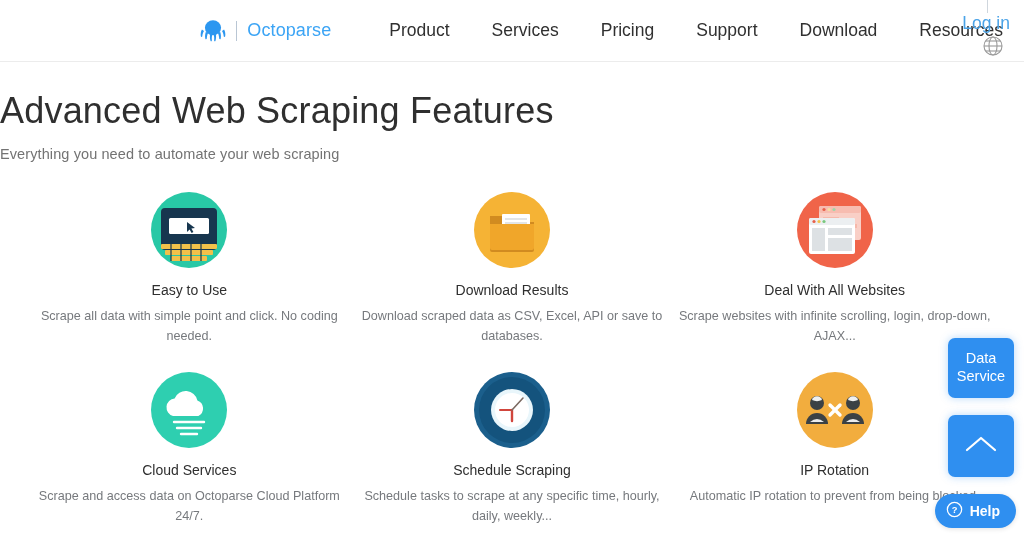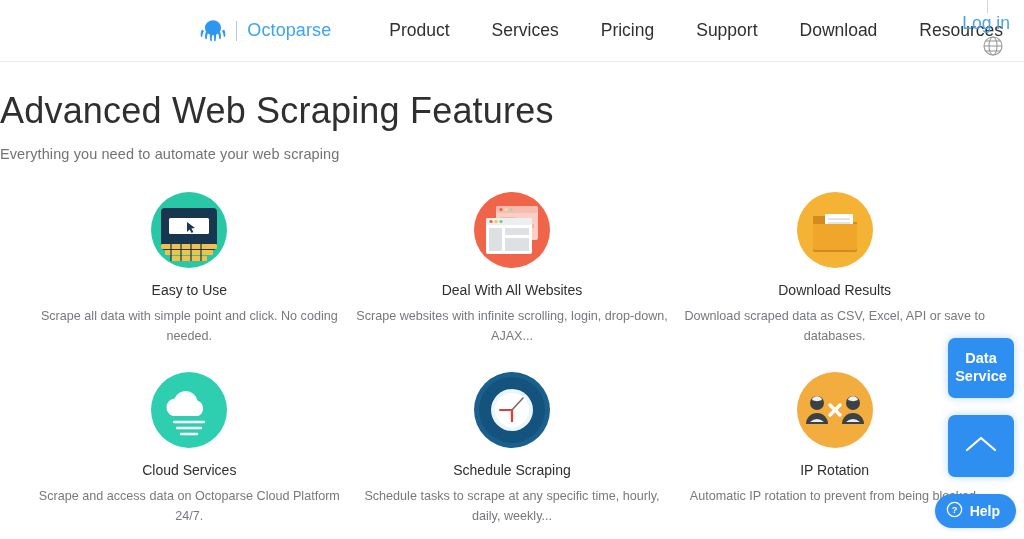--- a/index.html
+++ b/index.html
@@ -136,21 +136,20 @@
 
   
   .float-stack {
     position: absolute;
     right: 10px;
     top: 338px;
     width: 66px;
     display: flex;
     flex-direction: column;
     align-items: center;
-    font-weight: bold;
   }
   .data-service-btn {
     width: 66px; height: 60px;
     background: #2f8ff0;
     border-radius: 7px;
     color: #fff;
     font-size: 14.5px;
     line-height: 1.22;
     display: flex;
     align-items: center;
@@ -264,20 +263,38 @@
         </g>
       </svg>
     </div>
     <div class="feat-title">Easy to Use</div>
     <div class="feat-desc">Scrape all data with simple point and click. No coding needed.</div>
   </div>
 
   <div class="cell">
     <div class="icon-holder">
       <svg width="84" height="84" viewBox="0 0 84 84">
+        <circle cx="42" cy="42" r="38" fill="#f5b335"></circle>
+        <path d="M20 28 h16 l4 6 h24 v28 a2 2 0 0 1 -2 2 H22 a2 2 0 0 1 -2 -2 Z" fill="#d18b20"></path>
+        <g>
+          <rect x="32" y="26" width="28" height="18" rx="1" fill="#ffffff"></rect>
+          <rect x="35" y="30" width="22" height="2" fill="#e2e5e7"></rect>
+          <rect x="35" y="34" width="22" height="2" fill="#e2e5e7"></rect>
+          <rect x="35" y="38" width="16" height="2" fill="#e2e5e7"></rect>
+        </g>
+        <path d="M20 36 h44 v24 a2 2 0 0 1 -2 2 H22 a2 2 0 0 1 -2 -2 Z" fill="#f0a62a"></path>
+      </svg>
+    </div>
+    <div class="feat-title">Download Results</div>
+    <div class="feat-desc">Download scraped data as CSV, Excel, API or save to databases.</div>
+  </div>
+
+  <div class="cell">
+    <div class="icon-holder">
+      <svg width="84" height="84" viewBox="0 0 84 84">
         <circle cx="42" cy="42" r="38" fill="#f06449"></circle>
         <g>
           <rect x="26" y="18" width="42" height="34" rx="2" fill="#f9cfc6"></rect>
           <rect x="26" y="18" width="42" height="7" rx="2" fill="#f7bcb0"></rect>
           <circle cx="31" cy="21.5" r="1.6" fill="#e8604a"></circle>
           <circle cx="36" cy="21.5" r="1.6" fill="#f6dfa0"></circle>
           <circle cx="41" cy="21.5" r="1.6" fill="#9ed5a8"></circle>
           <rect x="30" y="29" width="16" height="4" fill="#f6b8aa"></rect>
           <rect x="30" y="36" width="34" height="4" fill="#f6b8aa"></rect>
         </g>
@@ -293,38 +310,20 @@
         </g>
       </svg>
     </div>
     <div class="feat-title">Deal With All Websites</div>
     <div class="feat-desc">Scrape websites with infinite scrolling, login, drop-down, AJAX...</div>
   </div>
 
   <div class="cell">
     <div class="icon-holder">
       <svg width="84" height="84" viewBox="0 0 84 84">
-        <circle cx="42" cy="42" r="38" fill="#f5b335"></circle>
-        <path d="M20 28 h16 l4 6 h24 v28 a2 2 0 0 1 -2 2 H22 a2 2 0 0 1 -2 -2 Z" fill="#d18b20"></path>
-        <g>
-          <rect x="32" y="26" width="28" height="18" rx="1" fill="#ffffff"></rect>
-          <rect x="35" y="30" width="22" height="2" fill="#e2e5e7"></rect>
-          <rect x="35" y="34" width="22" height="2" fill="#e2e5e7"></rect>
-          <rect x="35" y="38" width="16" height="2" fill="#e2e5e7"></rect>
-        </g>
-        <path d="M20 36 h44 v24 a2 2 0 0 1 -2 2 H22 a2 2 0 0 1 -2 -2 Z" fill="#f0a62a"></path>
-      </svg>
-    </div>
-    <div class="feat-title">Download Results</div>
-    <div class="feat-desc">Download scraped data as CSV, Excel, API or save to databases.</div>
-  </div>
-
-  <div class="cell">
-    <div class="icon-holder">
-      <svg width="84" height="84" viewBox="0 0 84 84">
         <circle cx="42" cy="42" r="38" fill="#2ecfb0"></circle>
         <path d="M26 48 a9 9 0 0 1 1.6 -17.6 a12 12 0 0 1 22.8 2 a8.5 8.5 0 0 1 1 15.6 Z" fill="#ffffff"></path>
         <g stroke="#ffffff" stroke-width="2.4" stroke-linecap="round" fill="none">
           <path d="M27 54 h30"></path>
           <path d="M30 60 h24"></path>
           <path d="M34 66 h16"></path>
         </g>
       </svg>
     </div>
     <div class="feat-title">Cloud Services</div>

